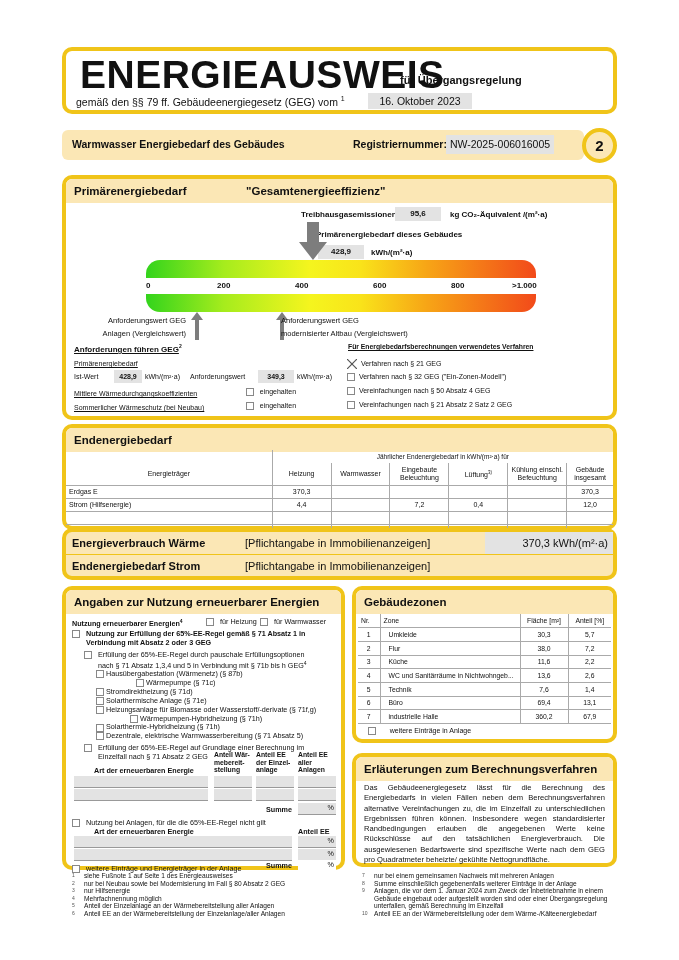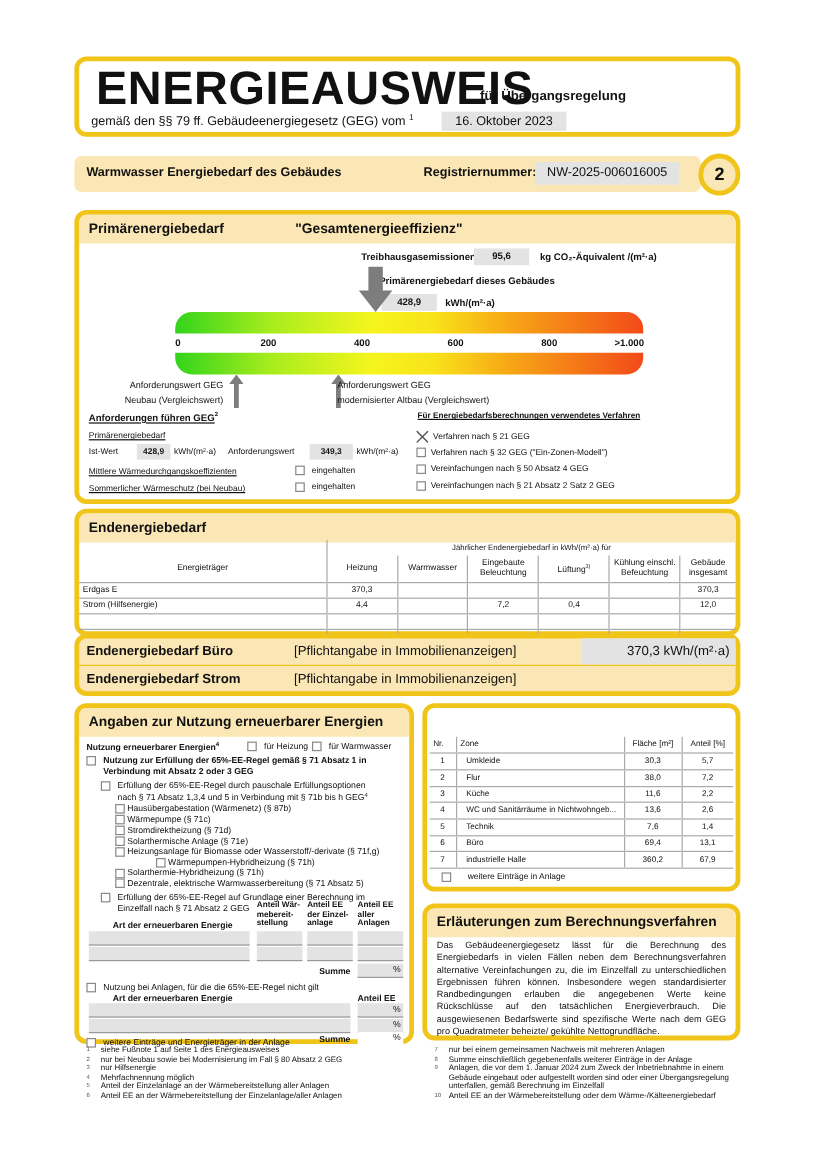--- a/index.html
+++ b/index.html
@@ -11,21 +11,21 @@
   
   #title-box { left: 62px; top: 47px; width: 555px; height: 67px; }
   #title-main { left: 14px; top: 2px; font-size: 39px; font-weight: bold; letter-spacing: 0.5px; }
   #title-sub { left: 334px; top: 23px; font-size: 11px; font-weight: bold; }
   #title-law { left: 10px; top: 44px; font-size: 10.5px; }
   #title-law sup { font-size: 7px; }
   #title-date { left: 302px; top: 42px; width: 104px; height: 16px; font-size: 10.5px; text-align: center; line-height: 16px; }
   
   #calc-bar { left: 62px; top: 130px; width: 522px; height: 30px; border-radius: 6px; }
   #calc-bar .t { top: 8px; font-size: 10.5px; font-weight: bold; }
-  #reg-val { left: 384px; top: 5px; width: 120px; height: 19px; font-size: 10.5px; text-align: center; line-height: 19px; }
+  #reg-val { left: 384px; top: 5px; width: 108px; height: 19px; font-size: 10.5px; text-align: center; line-height: 19px; }
   #page-num { left: 582px; top: 128px; width: 35px; height: 35px; border: 4px solid #f0c419; border-radius: 50%; background: #fbe7b5; font-weight: bold; font-size: 15px; text-align: center; line-height: 27px; }
   
   #primary { left: 62px; top: 175px; width: 555px; height: 245px; }
   .sec-hdr { position: absolute; left: 0; top: 0; right: 0; height: 24px; border-radius: 6px 6px 0 0; }
   .sec-hdr .h { position: absolute; left: 8px; top: 6px; font-size: 11.5px; font-weight: bold; }
   .small { font-size: 8px; }
   .u { text-decoration: underline; }
   .cb { display: inline-block; width: 8px; height: 8px; border: 1px solid #888; background: #fff; vertical-align: middle; }
   .scale-band { position: absolute; left: 80px; width: 390px; height: 18px; background: linear-gradient(to right, #33d41c 0%, #a6ec1d 20%, #f5f51e 42%, #f9e31a 55%, #f7a516 72%, #f24a1a 100%); }
   #band-top { top: 81px; border-radius: 14px 14px 0 0; }
@@ -111,21 +111,21 @@
         <polygon points="6,0 12,8 8,8 8,28 4,28 4,8 0,8" fill="#7d7d7d"></polygon>
       </svg>
   </div>
   <div id="marker-altbau" class="abs" style="top: 133px; width: 12px; height: 28px; left: 210.227px;">
     <svg width="12" height="28" viewBox="0 0 12 28">
         <polygon points="6,0 12,8 8,8 8,28 4,28 4,8 0,8" fill="#7d7d7d"></polygon>
       </svg>
   </div>
   <div class="abs" style="right:427px;top:135px;font-size:7.5px;text-align:right;line-height:13px">
     <div>Anforderungswert GEG</div>
-    <div>Neubau (Vergleichswert)</div>
+    <div>Anlagen (Vergleichswert)</div>
   </div>
   <div class="abs" style="left:215px;top:135px;font-size:7.5px;line-height:13px">
     <div>Anforderungswert GEG</div>
     <div>modernisierter Altbau (Vergleichswert)</div>
   </div>
 
   <div class="abs small" style="left:8px;top:164px;font-weight:bold"><span class="u">Anforderungen führen GEG</span><sup style="font-size:5px">2</sup></div>
   <div class="abs small u" style="left:8px;top:181px;font-size:7px">Primärenergiebedarf</div>
   <div class="abs small" style="left:8px;top:194px;font-size:7px">Ist-Wert</div>
   <div class="abs gray" style="left:48px;top:191px;width:28px;height:13px;font-size:7px;font-weight:bold;text-align:center;line-height:13px">428,9</div>
@@ -206,21 +206,21 @@
           <td class="vl c"></td>
           <td class="vl c"></td>
           <td class="vl c"></td>
         </tr>
       </tbody>
   </table>
 </div>
 
 <div id="sum" class="abs yb">
   <div class="sum-row" style="top:0">
-    <div class="lab">Endenergiebedarf Büro</div>
+    <div class="lab">Energieverbrauch Wärme</div>
     <div class="note">[Pflichtangabe in Immobilienanzeigen]</div>
     <div class="val gray">370,3 kWh/(m²·a)</div>
   </div>
   <div class="abs" style="left:0;right:0;top:22px;height:1px;background:#f0c419"></div>
   <div class="sum-row" style="top:23px">
     <div class="lab">Endenergiebedarf Strom</div>
     <div class="note">[Pflichtangabe in Immobilienanzeigen]</div>
   </div>
 </div>
 
@@ -228,21 +228,21 @@
   <div class="sec-hdr hdrbg">
     <div class="h" style="font-size:11.5px">Angaben zur Nutzung erneuerbarer Energien</div>
   </div>
   <div class="row" style="left:6px;top:28px;font-weight:bold"><span>Nutzung erneuerbarer Energien</span><sup style="font-size:5px">4</sup></div>
   <div class="row" style="left:140px;top:27px"><span class="cb"></span> <span>für Heizung</span></div>
   <div class="row" style="left:194px;top:27px"><span class="cb"></span> <span>für Warmwasser</span></div>
   <div class="row" style="left:6px;top:39px;font-weight:bold;line-height:9px"><span class="cb"></span> <span>Nutzung zur Erfüllung der 65%-EE-Regel gemäß § 71 Absatz 1 in</span><br><span style="padding-left:14px">Verbindung mit Absatz 2 oder 3 GEG</span></div>
   <div class="row" style="left:18px;top:60px;line-height:9px"><span class="cb"></span> <span>Erfüllung der 65%-EE-Regel durch pauschale Erfüllungsoptionen</span><br><span style="padding-left:14px">nach § 71 Absatz 1,3,4 und 5 in Verbindung mit § 71b bis h GEG</span><sup style="font-size:5px">4</sup></div>
   <div id="ee-options" class="abs" style="left:30px;top:80px;line-height:8.9px">
       <div style="white-space: nowrap;"><span class="cb"></span> <span>Hausübergabestation (Wärmenetz) (§ 87b)</span></div>
-      <div style="white-space: nowrap;"><span class="cb"></span> <span>Wärmepumpe (§ 71c)</span></div>
+      <div style="white-space: nowrap; margin-left: 40px;"><span class="cb"></span> <span>Wärmepumpe (§ 71c)</span></div>
       <div style="white-space: nowrap;"><span class="cb"></span> <span>Stromdirektheizung (§ 71d)</span></div>
       <div style="white-space: nowrap;"><span class="cb"></span> <span>Solarthermische Anlage (§ 71e)</span></div>
       <div style="white-space: nowrap;"><span class="cb"></span> <span>Heizungsanlage für Biomasse oder Wasserstoff/-derivate (§ 71f,g)</span></div>
       <div style="white-space: nowrap; margin-left: 34px;"><span class="cb"></span> <span>Wärmepumpen-Hybridheizung (§ 71h)</span></div>
       <div style="white-space: nowrap;"><span class="cb"></span> <span>Solarthermie-Hybridheizung (§ 71h)</span></div>
       <div style="white-space: nowrap;"><span class="cb"></span> <span>Dezentrale, elektrische Warmwasserbereitung (§ 71 Absatz 5)</span></div>
     </div>
   <div class="row" style="left:18px;top:153px;line-height:9px"><span class="cb"></span> <span>Erfüllung der 65%-EE-Regel auf Grundlage einer Berechnung im</span><br><span style="padding-left:14px">Einzelfall nach § 71 Absatz 2 GEG</span></div>
   <div class="row" style="left:28px;top:176px;font-weight:bold">Art der erneuerbaren Energie</div>
   <div class="abs" style="left:148px;top:161px;font-weight:bold;white-space:pre;line-height:7.5px;font-size:6.8px">Anteil Wär-
@@ -270,20 +270,23 @@
   <div class="gcell" style="left:8px;top:246px;width:218px"></div>
   <div class="gcell" style="left:232px;top:246px;width:38px;text-align:right;padding-right:2px">%</div>
   <div class="gcell" style="left:8px;top:259px;width:218px"></div>
   <div class="gcell" style="left:232px;top:259px;width:38px;text-align:right;padding-right:2px">%</div>
   <div class="row" style="left:200px;top:271px;font-weight:bold">Summe</div>
   <div class="gcell" style="left:232px;top:270px;width:38px;text-align:right;padding-right:2px;background:#fff;border:none">%</div>
   <div class="row" style="left:6px;top:274px"><span class="cb"></span> <span>weitere Einträge und Energieträger in der Anlage</span></div>
 </div>
 
 <div id="zones" class="abs yb">
+  <div class="sec-hdr hdrbg">
+    <div class="h">Gebäudezonen</div>
+  </div>
   <table id="zones-table">
     <tbody>
         <tr id="zones-head">
           <td class="" style="width: 22px;">Nr.</td>
           <td class="vl" style="width: 140px;">Zone</td>
           <td class="vl" style="width: 48px; text-align: center;">Fläche [m²]</td>
           <td class="vl" style="width: 43px; text-align: center;">Anteil [%]</td>
         </tr>
     </tbody>
       <tbody id="zones-body">

